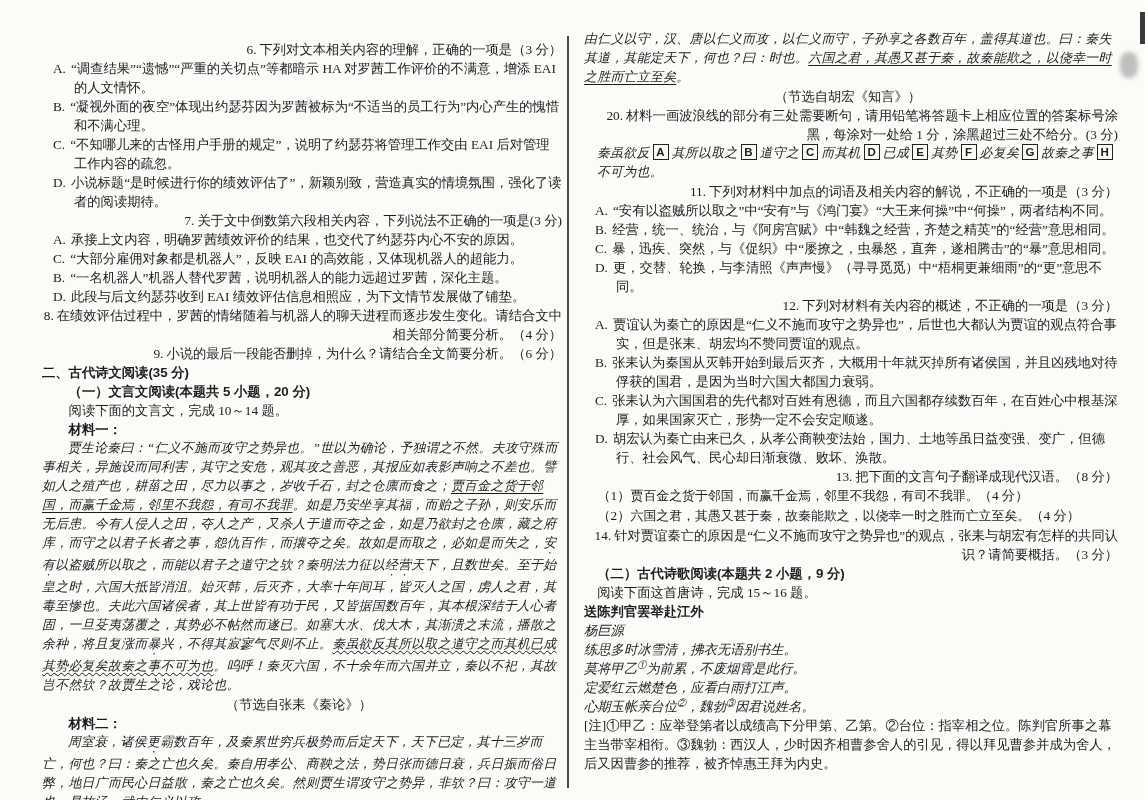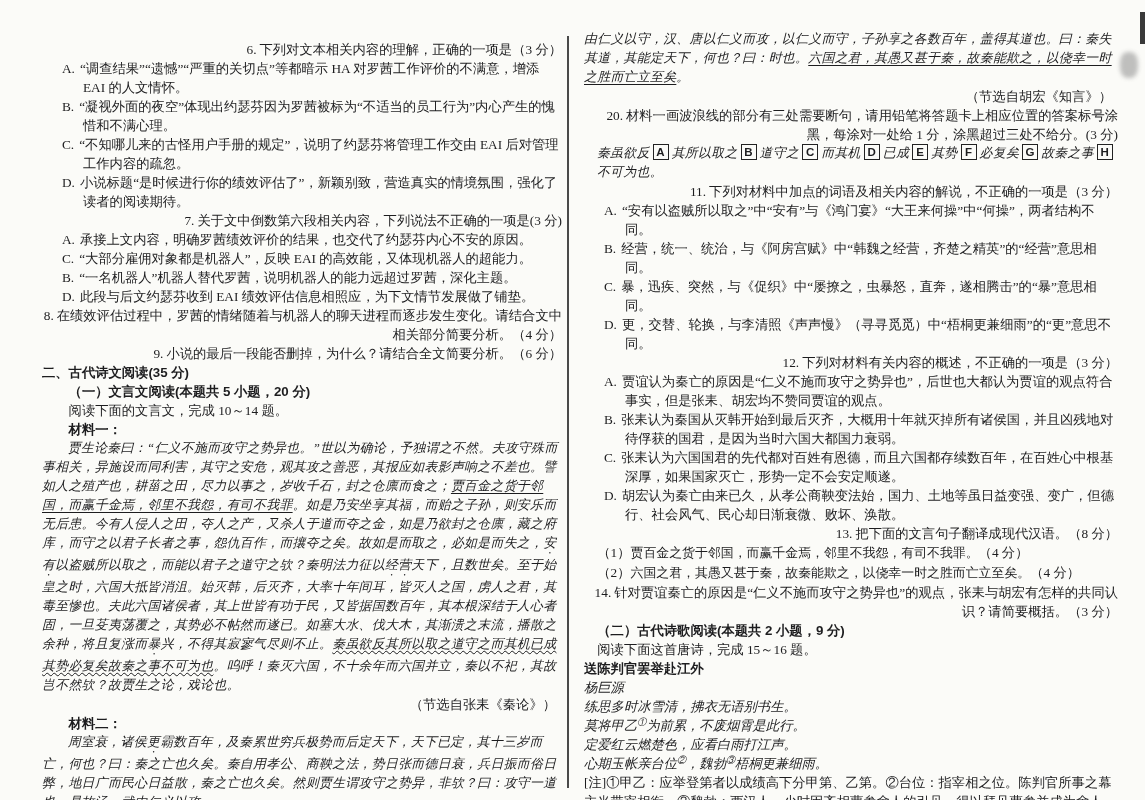--- a/index.html
+++ b/index.html
@@ -6,31 +6,31 @@
   body{width:1145px;height:800px;background:#e9e9e7;font-family:"Liberation Serif","DejaVu Serif",serif;}
   .sheet{position:relative;width:1145px;height:800px;background:#fbfbf8;overflow:hidden;color:#1d1d1f;font-size:13.3px;line-height:19px;}
   .divider{position:absolute;left:567px;top:36px;width:1.5px;height:752px;background:#4a4a4a;}
   .artifact-bar{position:absolute;right:0;top:12px;width:5px;height:32px;background:#3a3a3a;}
   .artifact-smudge{position:absolute;left:1120px;top:52px;width:18px;height:26px;background:#777;opacity:.45;filter:blur(2px);border-radius:40%;}
   .col{position:absolute;}
   .col-left{left:42px;top:40px;width:520px;}
   .col-right{left:584px;top:30px;width:534px;}
   .qstem{padding-left:18px;text-indent:-18px;text-align:right;}
   .qstem .qnum{margin-right:3px;}
-  .opt{margin-left:20px;padding-left:21px;text-indent:-21px;}
+  .opt{margin-left:11px;padding-left:21px;text-indent:-21px;}
   .opt .optlabel{margin-right:5px;}
   .h-sans{font-family:"Liberation Sans","DejaVu Sans",sans-serif;font-weight:bold;}
   .ind2{margin-left:2em;}
   .ind1{margin-left:1em;}
   .classical{font-style:italic;font-size:12.9px;letter-spacing:.3px;}
   .p-ind{text-indent:2em;}
   .ul{text-decoration:underline;text-underline-offset:3px;}
   .wavy{text-decoration:underline;text-decoration-style:wavy;text-decoration-thickness:1px;text-underline-offset:2px;}
   .em-dot{-webkit-text-emphasis:filled dot #1d1d1f;-webkit-text-emphasis-position:under;text-emphasis:filled dot #1d1d1f;text-emphasis-position:under right;}
-  .source{text-align:right;padding-right:6px;}
+  .source{text-align:center;padding-right:6px;}
   .box{display:inline-block;min-width:12px;text-align:center;border:1.3px solid #222;font-family:"Liberation Sans","DejaVu Sans",sans-serif;font-style:normal;font-size:11.5px;line-height:14px;margin:0 3px;padding:0 1px;vertical-align:1px;font-weight:bold;}
   .sup{font-size:9px;vertical-align:super;line-height:0;}
   .poem{font-style:italic;}
   .poem-title{font-style:normal;font-family:"Liberation Sans","DejaVu Sans",sans-serif;font-weight:bold;}
   .trans-line{margin-left:1em;padding-left:2.6em;text-indent:-2.6em;}
   .trans-text{font-size:12.9px;}
   .note{font-size:13.3px;}
 </style>
 </head>
 <body>
@@ -111,19 +111,19 @@
 
     <div class="h-sans ind1">（二）古代诗歌阅读(本题共 2 小题，9 分)</div>
     <div class="ind1">阅读下面这首唐诗，完成 15～16 题。</div>
 
     <div class="poem">
       <div class="poem-title">送陈判官罢举赴江外</div>
       <div>杨巨源</div>
       <div>练思多时冰雪清，拂衣无语别书生。</div>
       <div><span>莫将甲乙</span><span class="sup">①</span><span>为前累，不废烟霄是此行。</span></div>
       <div>定爱红云燃楚色，应看白雨打江声。</div>
-      <div><span>心期玉帐亲台位</span><span class="sup">②</span><span>，魏勃</span><span class="sup">③</span><span>梧桐更兼细雨。</span></div>
+      <div><span>心期玉帐亲台位</span><span class="sup">②</span><span>，魏勃</span><span class="sup">③</span><span>因君说姓名。</span></div>
     </div>
 
     <div class="note">[注]①甲乙：应举登第者以成绩高下分甲第、乙第。②台位：指宰相之位。陈判官所事之幕主当带宰相衔。③魏勃：西汉人，少时因齐相曹参舍人的引见，得以拜见曹参并成为舍人，后又因曹参的推荐，被齐悼惠王拜为内史。</div>
 
   </div>
 </div>
 
 </body></html>

